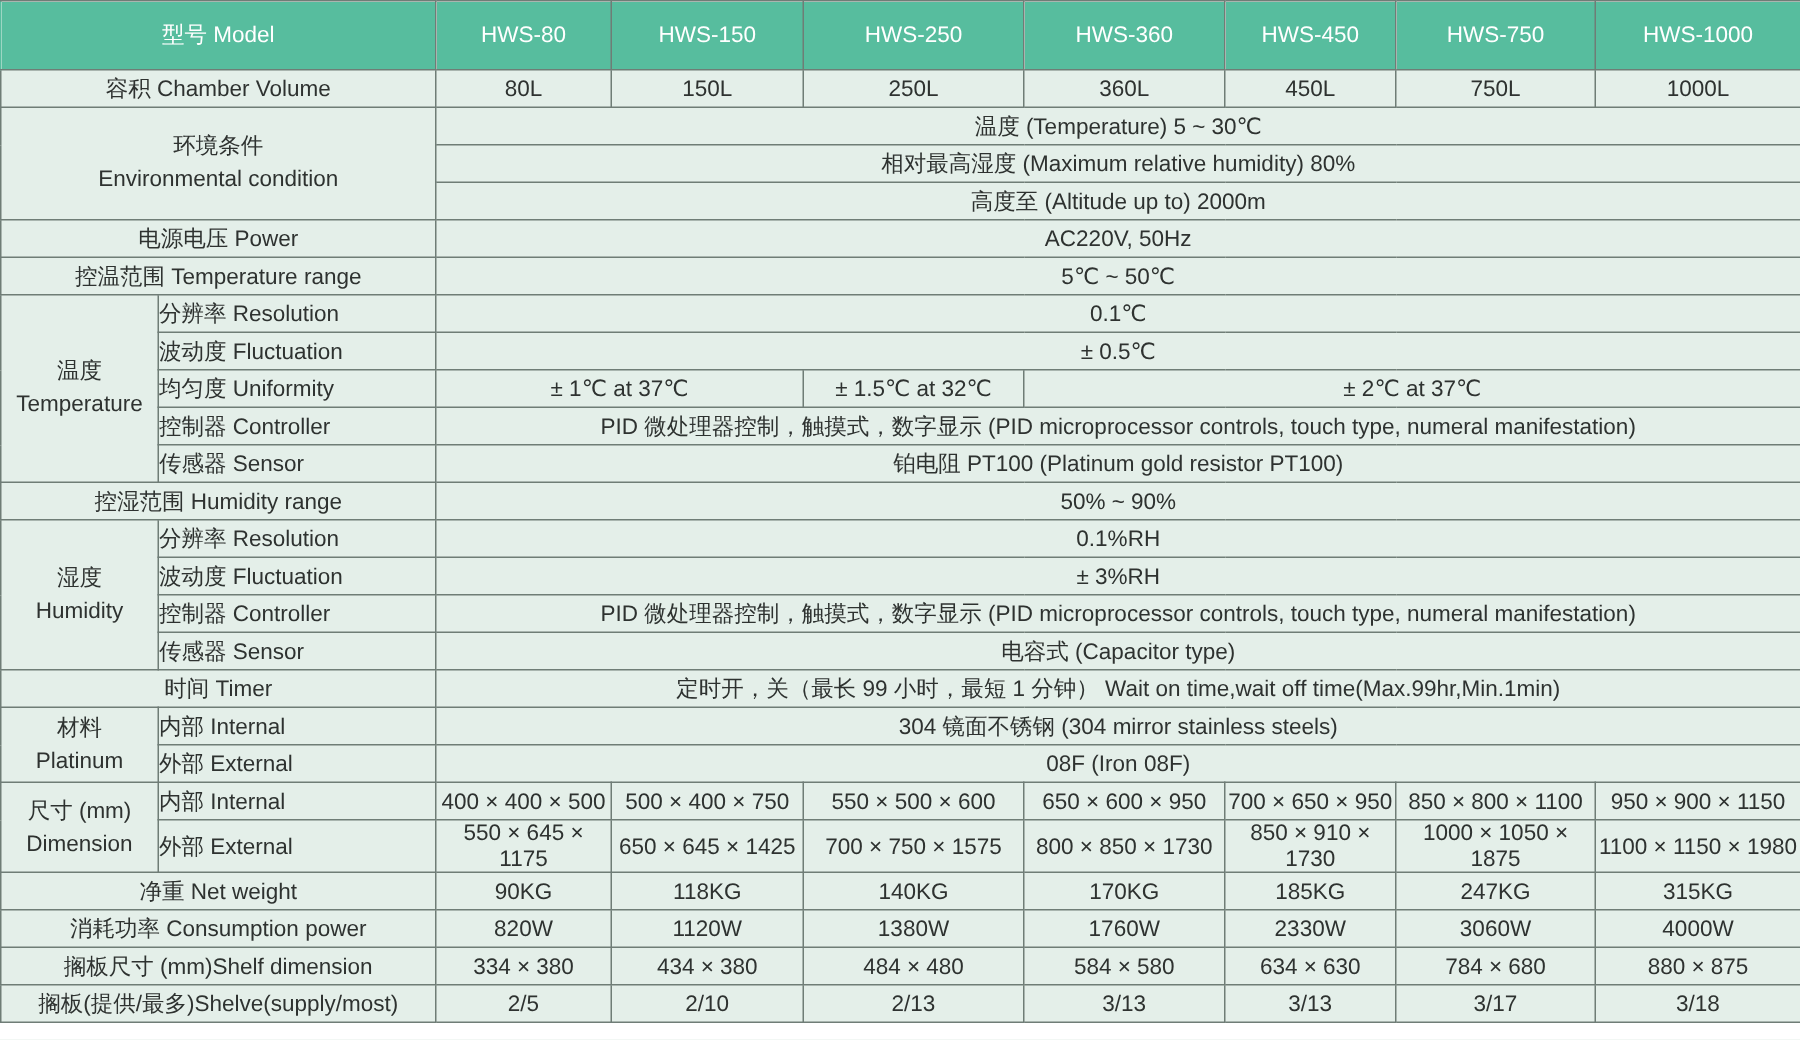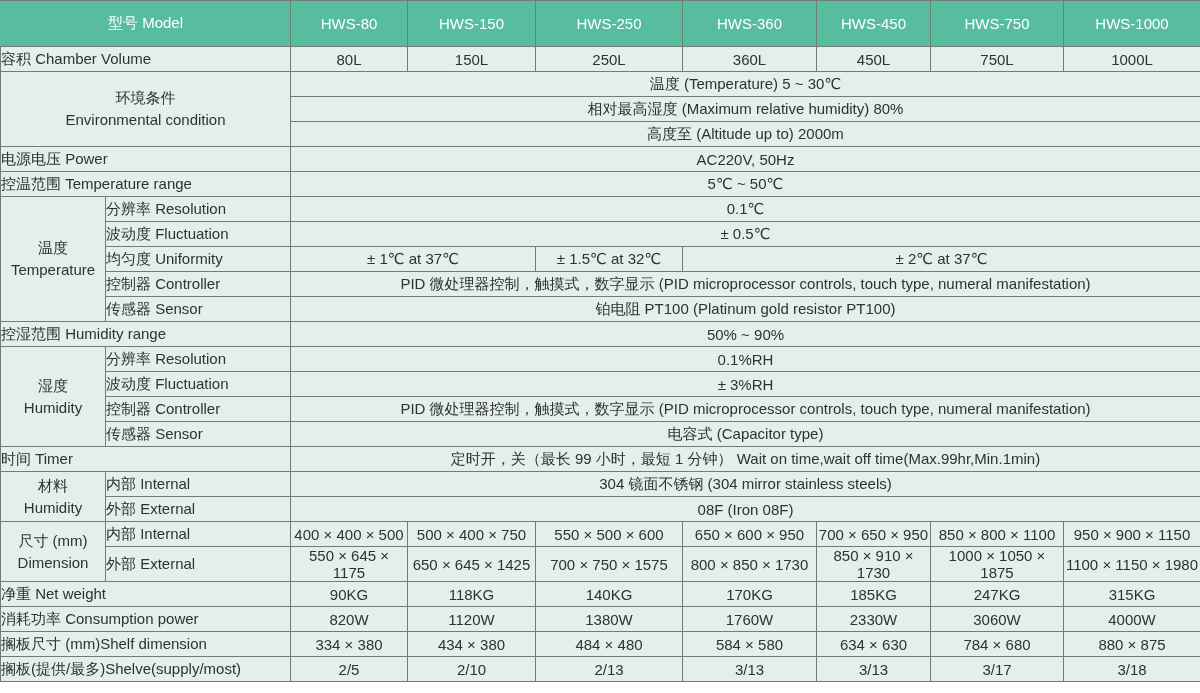--- a/index.html
+++ b/index.html
@@ -26,21 +26,21 @@
     font-weight: bold;
     height: 45px;
     border: 1px solid #74C9AC;
     border-bottom: 1px solid #4F5B55;
     border-top: 1px solid #57BD9E;
   }
   thead th:first-child { border-left: 1px solid #57BD9E; }
   thead th:last-child { border-right: 1px solid #57BD9E; }
   tbody tr { height: 25px; }
   .label {
-    text-align: left;
+    text-align: center;
     padding: 1px 4px 1px 8px;
     white-space: nowrap;
   }
   .sublabel {
     text-align: left;
     padding: 1px 4px 1px 10px;
     white-space: nowrap;
   }
   .group {
     text-align: center;
@@ -154,21 +154,21 @@
     <tr>
       <td class="sublabel">传感器 Sensor</td>
       <td colspan="7" class="value">电容式 (Capacitor type)</td>
     </tr>
     <tr>
       <td colspan="2" class="label">时间 Timer</td>
       <td colspan="7" class="value">定时开，关（最长 99 小时，最短 1 分钟） Wait on time,wait off time(Max.99hr,Min.1min)</td>
     </tr>
     <tr>
       <td rowspan="2" class="group">材料
-Humidity</td>
+Platinum</td>
       <td class="sublabel">内部 Internal</td>
       <td colspan="7" class="value">304 镜面不锈钢 (304 mirror stainless steels)</td>
     </tr>
     <tr>
       <td class="sublabel">外部 External</td>
       <td colspan="7" class="value">08F (Iron 08F)</td>
     </tr>
     <tr>
       <td rowspan="2" class="group">尺寸 (mm)
 Dimension</td>

